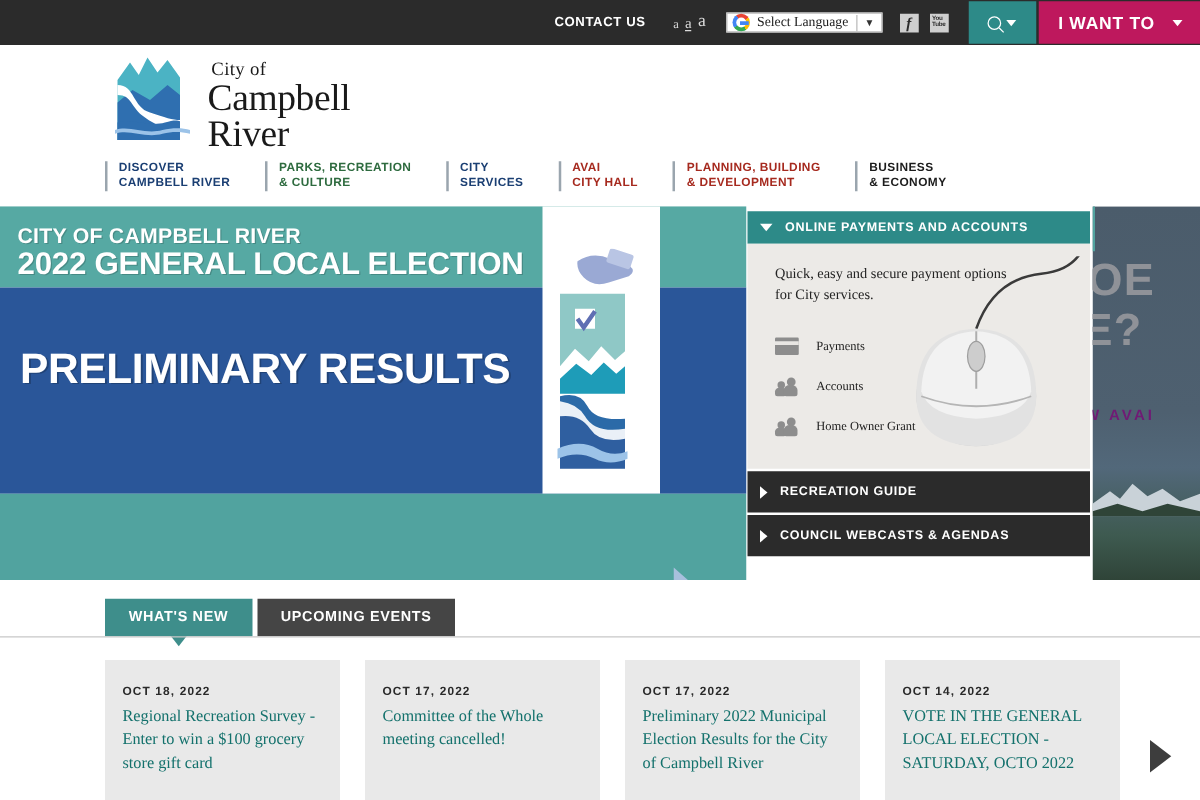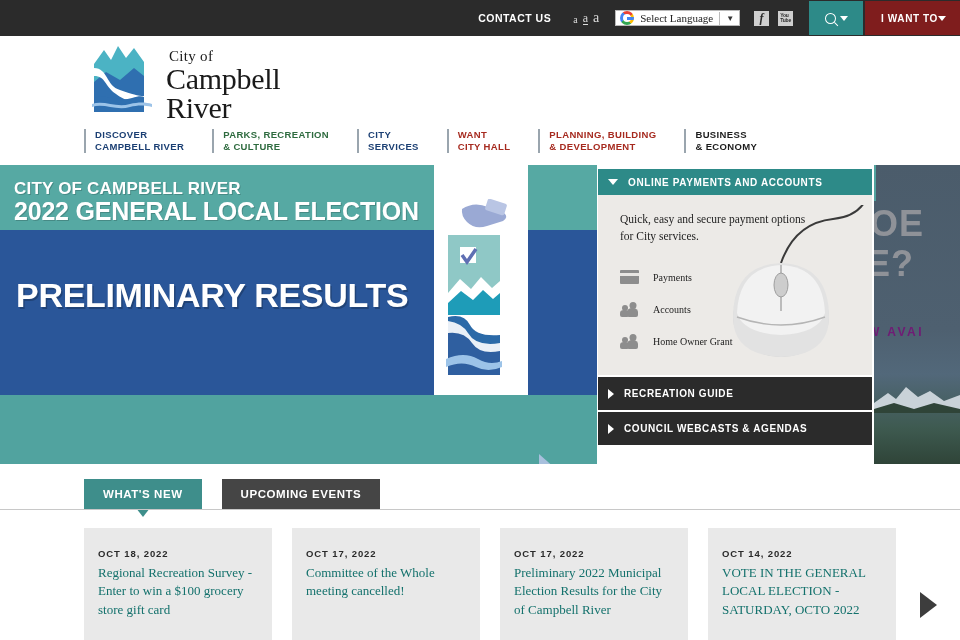--- a/index.html
+++ b/index.html
@@ -61,22 +61,22 @@
     background:#2d8a88; width:54px; height:34px; display:flex; align-items:center;
     justify-content:center; gap:4px; margin-right:2px;
   }
   .mag {
     width:11px; height:11px; border:1.8px solid #fff; border-radius:50%; position:relative;
     transform:rotate(-45deg);
   }
   .mag::after { content:""; position:absolute; left:3.5px; top:10px; width:1.8px; height:5px; background:#fff; }
   .caret-down { width:0;height:0;border-left:4px solid transparent;border-right:4px solid transparent;border-top:5px solid #fff; }
   .iwant-btn {
-    background:#7f1d1d; height:34px; display:flex; align-items:center; gap:0;
-    padding:0 14px 0 16px; color:#fff; font-size:10px; font-weight:bold; letter-spacing:.6px;
+    background:#be185d; height:34px; display:flex; align-items:center; gap:14px;
+    padding:0 14px 0 16px; color:#fff; font-size:14px; font-weight:bold; letter-spacing:.6px;
   }
 
   
   .logo-area { position:absolute; left:0; top:36px; width:960px; height:88px; background:#fff; }
   .logo-wrap { position:absolute; left:90px; top:6px; display:flex; align-items:flex-start; }
   .logo-mark { width:64px; height:74px; position:relative; }
   .logo-text { margin-left:12px; padding-top:6px; font-family:"Liberation Serif", serif; color:#1a1a1a; }
   .logo-city { font-size:15px; letter-spacing:.3px; margin-left:3px; }
   .logo-name { font-size:30px; line-height:.96; letter-spacing:-.3px; }
 
@@ -156,21 +156,21 @@
   .ico-people .head { position:absolute; left:50%; top:0; transform:translateX(-50%); border-radius:50%; background:#8d8d8d; }
   .ico-people .body { position:absolute; left:0; bottom:0; width:100%; background:#8d8d8d; border-radius:45% 45% 2px 2px; }
   .mouse-img { position:absolute; right:-6px; top:10px; width:175px; height:170px; z-index:1; }
   .rp-row {
     height:33px; background:#2b2b2b; display:flex; align-items:center; padding-left:10px; gap:10px;
     color:#fff; font-size:10px; font-weight:bold; letter-spacing:.6px; margin-top:2px;
   }
 
   
   .tabs-area { position:absolute; left:0; top:464px; width:960px; height:64px; background:#fff; }
-  .tab-row { position:absolute; left:84px; top:15px; display:flex; gap:20px; }
+  .tab-row { position:absolute; left:84px; top:15px; display:flex; gap:4px; }
   .tab {
     height:30px; display:flex; align-items:center; justify-content:center; padding:0 19px;
     color:#fff; font-size:11.5px; font-weight:bold; letter-spacing:.55px; position:relative;
   }
   .tab-active { background:#3e8e8b; }
   .tab-inactive { background:#454545; }
   .tab-active::after {
     content:""; position:absolute; left:50%; bottom:-8px; transform:translateX(-50%);
     width:0;height:0;border-left:7px solid transparent;border-right:7px solid transparent;
     border-top:9px solid #3e8e8b;
@@ -258,21 +258,21 @@
       </div>
       <div class="nav-item n-green">
         <div>PARKS, RECREATION</div>
         <div>&amp; CULTURE</div>
       </div>
       <div class="nav-item n-blue">
         <div>CITY</div>
         <div>SERVICES</div>
       </div>
       <div class="nav-item n-red">
-        <div>WANT</div>
+        <div>AVAI</div>
         <div>CITY HALL</div>
       </div>
       <div class="nav-item n-red">
         <div>PLANNING, BUILDING</div>
         <div>&amp; DEVELOPMENT</div>
       </div>
       <div class="nav-item n-dark">
         <div>BUSINESS</div>
         <div>&amp; ECONOMY</div>
       </div>

